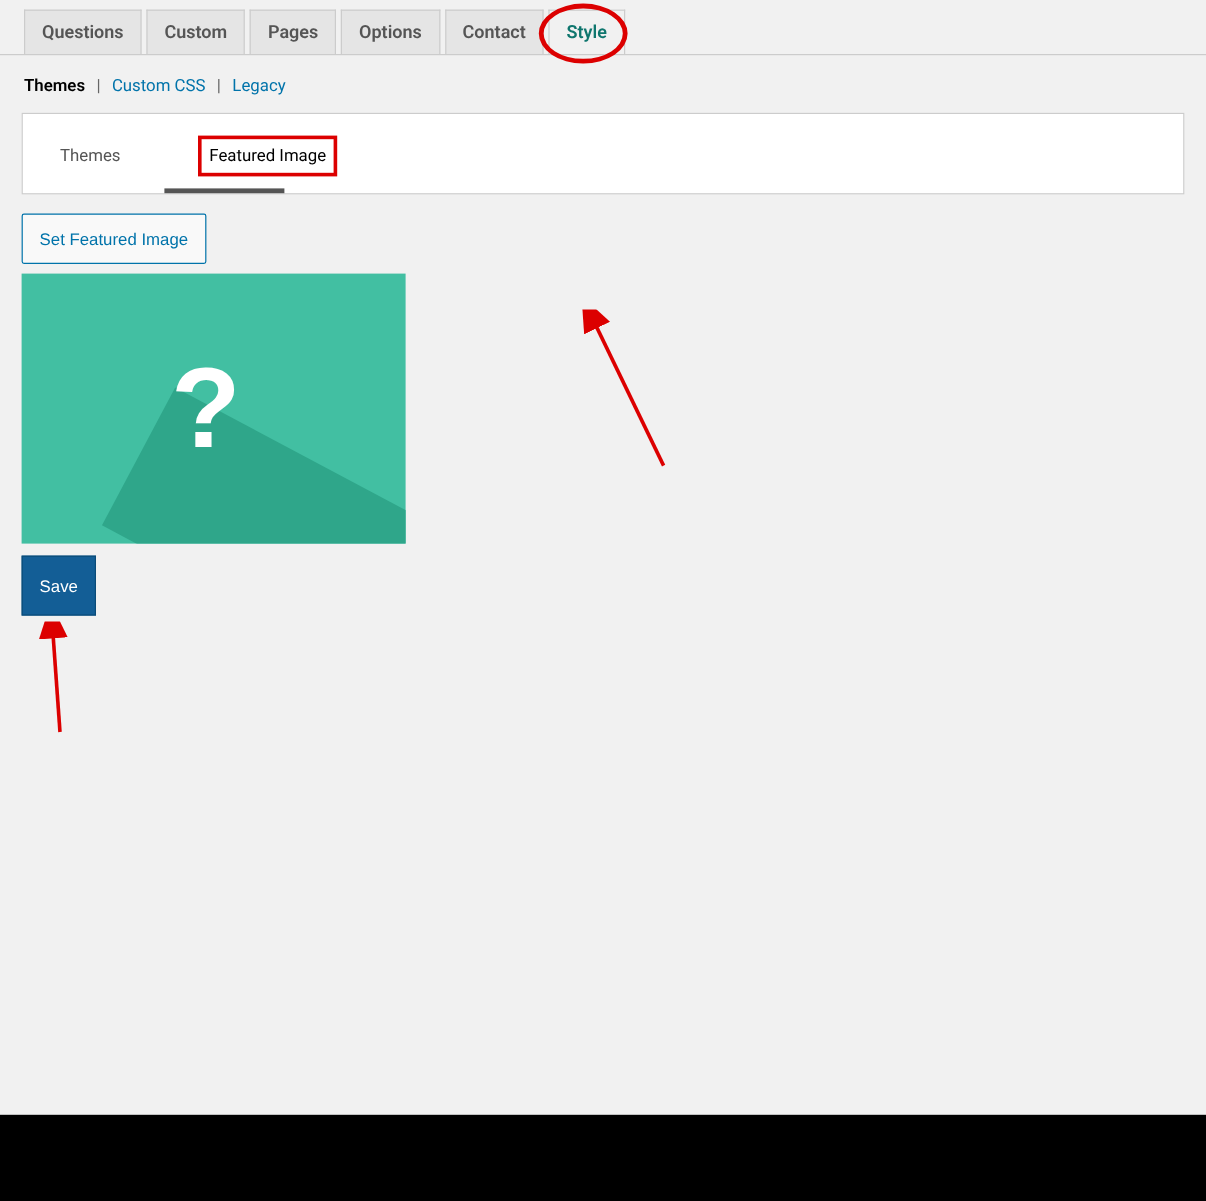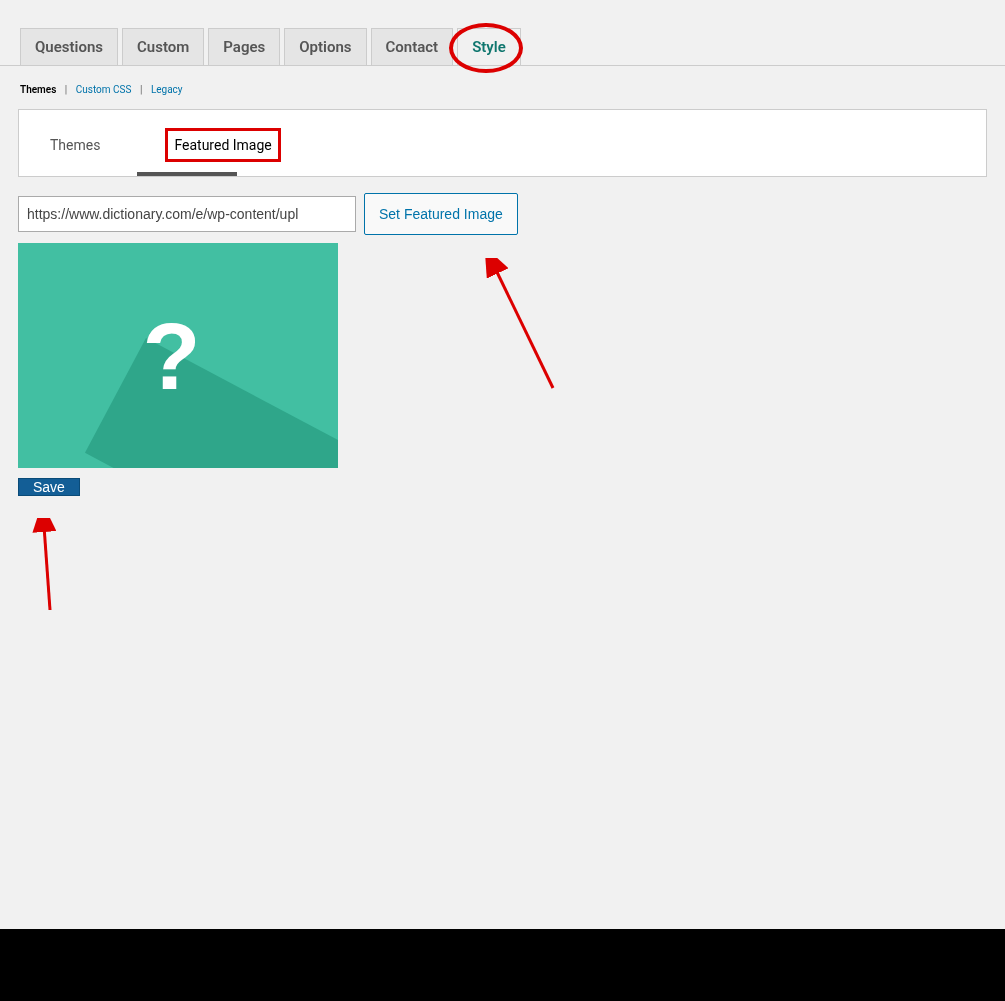--- a/index.html
+++ b/index.html
@@ -8,21 +8,21 @@
       background: #f1f1f1;
       width: 1005px;
       height: 1001px;
       position: relative;
       overflow: hidden;
     }
     
     .top-tabs {
       display: flex;
       gap: 4px;
-      padding: 28px 6px 0 20px;
+      padding: 8px 6px 0 20px;
       border-bottom: 1px solid #ccc;
       background: #f1f1f1;
       align-items: center;
     }
     .top-tab {
       background: #e5e5e5;
       border: 1px solid #ccc;
       padding: 9px 14px;
       font-size: 15px;
       font-weight: 600;
@@ -43,21 +43,21 @@
       left: -9px;
       right: -3px;
       bottom: -8px;
       border: 4px solid #dc0000;
       border-radius: 50%;
       pointer-events: none;
     }
     
     .subnav {
       padding: 18px 20px 14px 20px;
-      font-size: 10px;
+      font-size: 14px;
     }
     .subnav .current { color: #000; font-weight: 600; }
     .subnav a { color: #0073aa; text-decoration: none; cursor: pointer; }
     .subnav .sep { color: #666; margin: 0 6px; }
     
     .panel {
       margin: 0 18px;
       background: #fff;
       border: 1px solid #ccc;
     }
@@ -138,21 +138,21 @@
       top: 50%;
       transform: translate(-50%, -50%);
       font-size: 95px;
       font-weight: 900;
       color: #fff;
       font-family: Arial, sans-serif;
     }
     
     .save-btn {
       margin: 10px 0 0 18px;
-      padding: 0 14px;
+      padding: 16px 14px;
       background: #135e96;
       border: 1px solid #0a4b78;
       color: #fff;
       font-size: 14px;
       cursor: pointer;
     }
     
     .arrow {
       position: absolute;
       pointer-events: none;
@@ -191,21 +191,20 @@
 
 <div class="panel">
   <div class="panel-tabs">
     <div class="panel-tab">Themes</div>
     <div class="panel-tab active highlight-box">Featured Image</div>
   </div>
   <div class="panel-active-underline"></div>
 </div>
 
 <div class="controls-row">
-  <input type="text" class="url-input" value="https://www.dictionary.com/e/wp-content/upl" style="">
   <button class="set-featured-btn">Set Featured Image</button>
 </div>
 
 <div class="preview-img">
   <div class="shadow-stripe"></div>
   <div class="qmark">?</div>
 </div>
 
 <button class="save-btn">Save</button>
 

